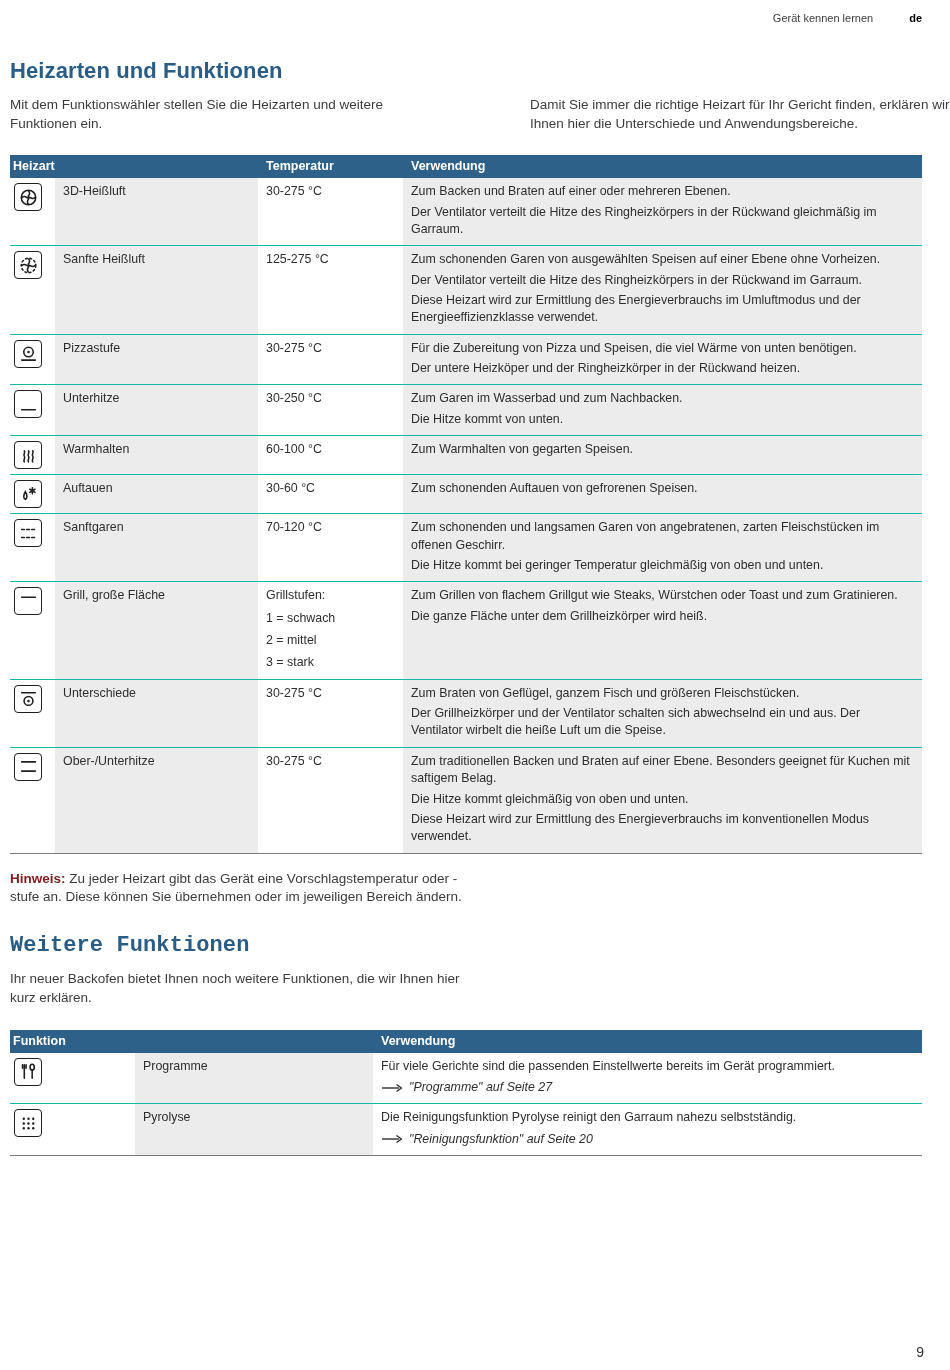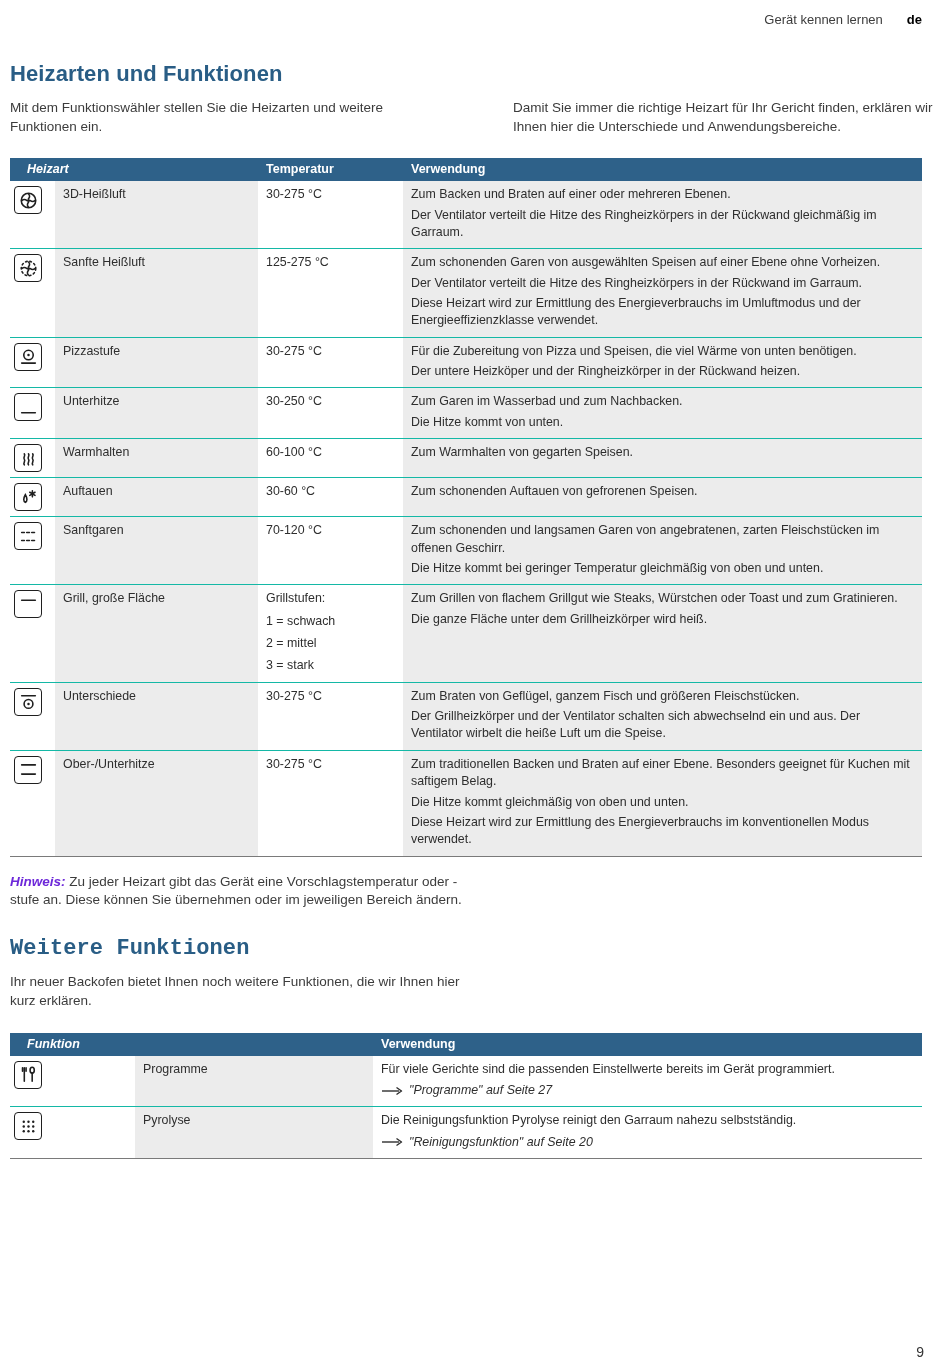--- a/index.html
+++ b/index.html
@@ -5,40 +5,40 @@
   * { box-sizing: border-box; margin: 0; padding: 0; }
   html, body { background: #ffffff; }
   body {
     width: 950px; height: 1370px; position: relative;
     font-family: "Liberation Sans", "DejaVu Sans", sans-serif;
     color: #3c3c3c; overflow: hidden;
   }
   .page { padding: 10px 28px 0 10px; }
 
   
-  .runhead { display: flex; justify-content: flex-end; align-items: flex-end; gap: 24px;
-    font-size: 13px; color: #3c3c3c; padding-top: 2px; }
+  .runhead { display: flex; justify-content: flex-end; align-items: flex-end; gap: 36px;
+    font-size: 11px; color: #3c3c3c; padding-top: 2px; }
   .runhead .lang { font-weight: bold; color: #000000; }
 
   h1.section-title, h2.section-title {
     color: #295d85; font-size: 22px; font-weight: bold; margin-top: 34px; letter-spacing: .1px;
   }
   h2.section-title { margin-top: 26px; font-family: Liberation Mono, monospace; }
 
-  .intro { display: flex; gap: 23px; margin-top: 12px; font-size: 13.5px; line-height: 1.38; color: #3c3c3c; }
+  .intro { display: flex; gap: 40px; margin-top: 12px; font-size: 13.5px; line-height: 1.38; color: #3c3c3c; }
   .intro .col-left  { flex: 0 0 440px; }
   .intro .col-right { flex: 0 0 432px; margin-left: 40px; }
 
   
   .htable { margin-top: 22px; border-bottom: 1px solid #7a7a7a; }
   .thead { display: grid; background: #2e6189; color: #fff; font-weight: bold; font-size: 12.5px; }
   .thead > div { padding: 4px 8px 5px; }
   .heat-grid  { grid-template-columns: 45px 203px 145px 1fr; }
   .func-grid  { grid-template-columns: 125px 238px 1fr; }
-  .thead .span2 { grid-column: 1 / 3; padding-left: 17px; font-style: italic; }
+  .thead .span2 { grid-column: 1 / 3; padding-left: 3px; }
 
   .trow { display: grid; border-top: 1px solid #14b8a6; }
   .trow:first-of-type { border-top: none; }
   .cell { padding: 5px 8px 7px; font-size: 12.4px; line-height: 1.4; color: #2e2e2e; }
   .icon-cell { background: #fff; padding: 5px 2px 5px 4px; }
   .name-cell { background: #ececec; }
   .temp-cell { background: #fff; }
   .usage-cell { background: #ececec; }
   .func-name-cell { background: #ececec; }
   .func-usage-cell { background: #fff; }
@@ -48,21 +48,21 @@
   .icon-box { width: 28px; height: 28px; border: 1.6px solid #1f1f1f; border-radius: 4px;
     display: flex; align-items: center; justify-content: center; background: #fff; }
   .icon-box svg { display: block; }
 
   .link-line { margin-top: 4px; display: flex; align-items: center; gap: 6px; }
   .link-text { font-style: italic; color: #2e2e2e; }
   .arrow svg { display: block; }
 
   
   .note { margin-top: 16px; width: 470px; font-size: 13.5px; line-height: 1.4; color: #3c3c3c; }
-  .note-label { color: #6d28d9; font-weight: bold; font-style: italic; }
+  .note-label { color: #7f1d1d; font-weight: bold; }
   .more-text { margin-top: 12px; width: 460px; font-size: 13.5px; line-height: 1.38; color: #3c3c3c; }
 
   .page-number { position: absolute; right: 26px; bottom: 10px; font-size: 14px; color: #333; }
 </style>
 </head>
 <body>
 
 <div class="page">
 
   <div class="runhead">

